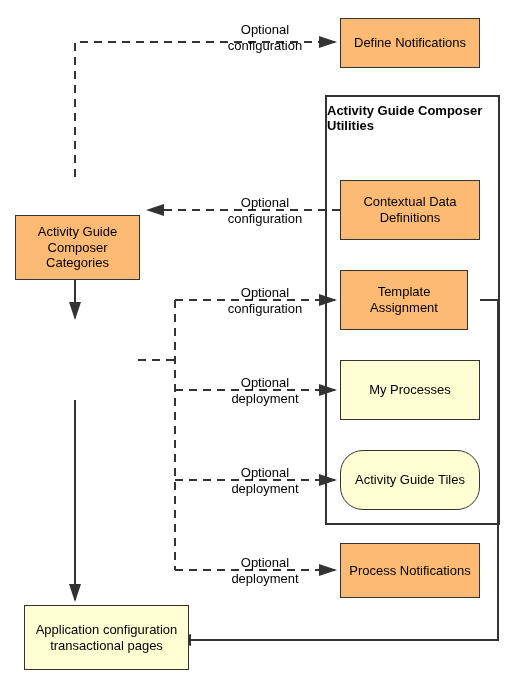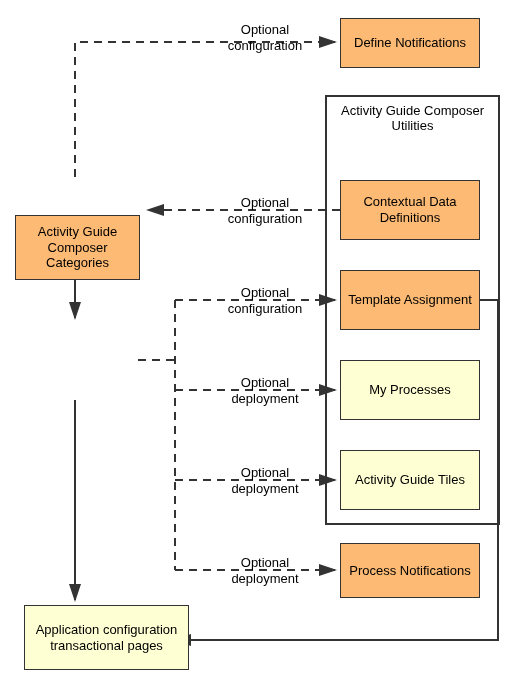--- a/index.html
+++ b/index.html
@@ -28,22 +28,22 @@
   }
   .blue { background: #fdba74; }
   .yellow { background: #ffffd4; }
   .group {
     position: absolute;
     border: 2px solid #333;
     box-sizing: border-box;
   }
   .group-title {
     position: absolute;
-    font-weight: normal;
-    text-align: center;
+    font-weight: bold;
+    text-align: left;
     width: 100%;
     top: 6px;
   }
   .label {
     position: absolute;
     text-align: center;
     line-height: 1.2;
   }
   svg.overlay {
     position: absolute;
@@ -90,25 +90,25 @@
   <div class="box blue" style="left:340px; top:18px; width:140px; height:50px;">Define Notifications</div>
 
   <div class="label" style="left:210px; top:22px; width:110px;">Optional configuration</div>
 
   <div class="group" style="left:325px; top:95px; width:175px; height:430px;">
     <div class="group-title">Activity Guide Composer Utilities</div>
   </div>
 
   <div class="box blue" style="left:340px; top:180px; width:140px; height:60px;">Contextual Data Definitions</div>
 
-  <div class="box blue" style="left:340px; top:270px; width:140px; height:60px;">Template Assignment</div>
+  <div class="box blue" style="left:340px; top:270px; width:128px; height:60px;">Template Assignment</div>
 
   <div class="box yellow" style="left:340px; top:360px; width:140px; height:60px;">My Processes</div>
 
-  <div class="box yellow" style="left:340px; top:450px; width:140px; height:60px;">Activity Guide Tiles</div>
+  <div class="box yellow" style="left:340px; top:450px; width:140px; height:60px;border-radius:23px;">Activity Guide Tiles</div>
 
   <div class="box blue" style="left:340px; top:543px; width:140px; height:55px;">Process Notifications</div>
 
   <div class="box blue" style="left:15px; top:178px; width:125px; height:65px;margin-top:37px;">Activity Guide Composer Categories</div>
 
 
   <div class="box yellow" style="left:24px; top:605px; width:165px; height:65px;">Application configuration transactional pages</div>
 
   <div class="label" style="left:210px; top:195px; width:110px;">Optional configuration</div>
   <div class="label" style="left:210px; top:285px; width:110px;">Optional configuration</div>

